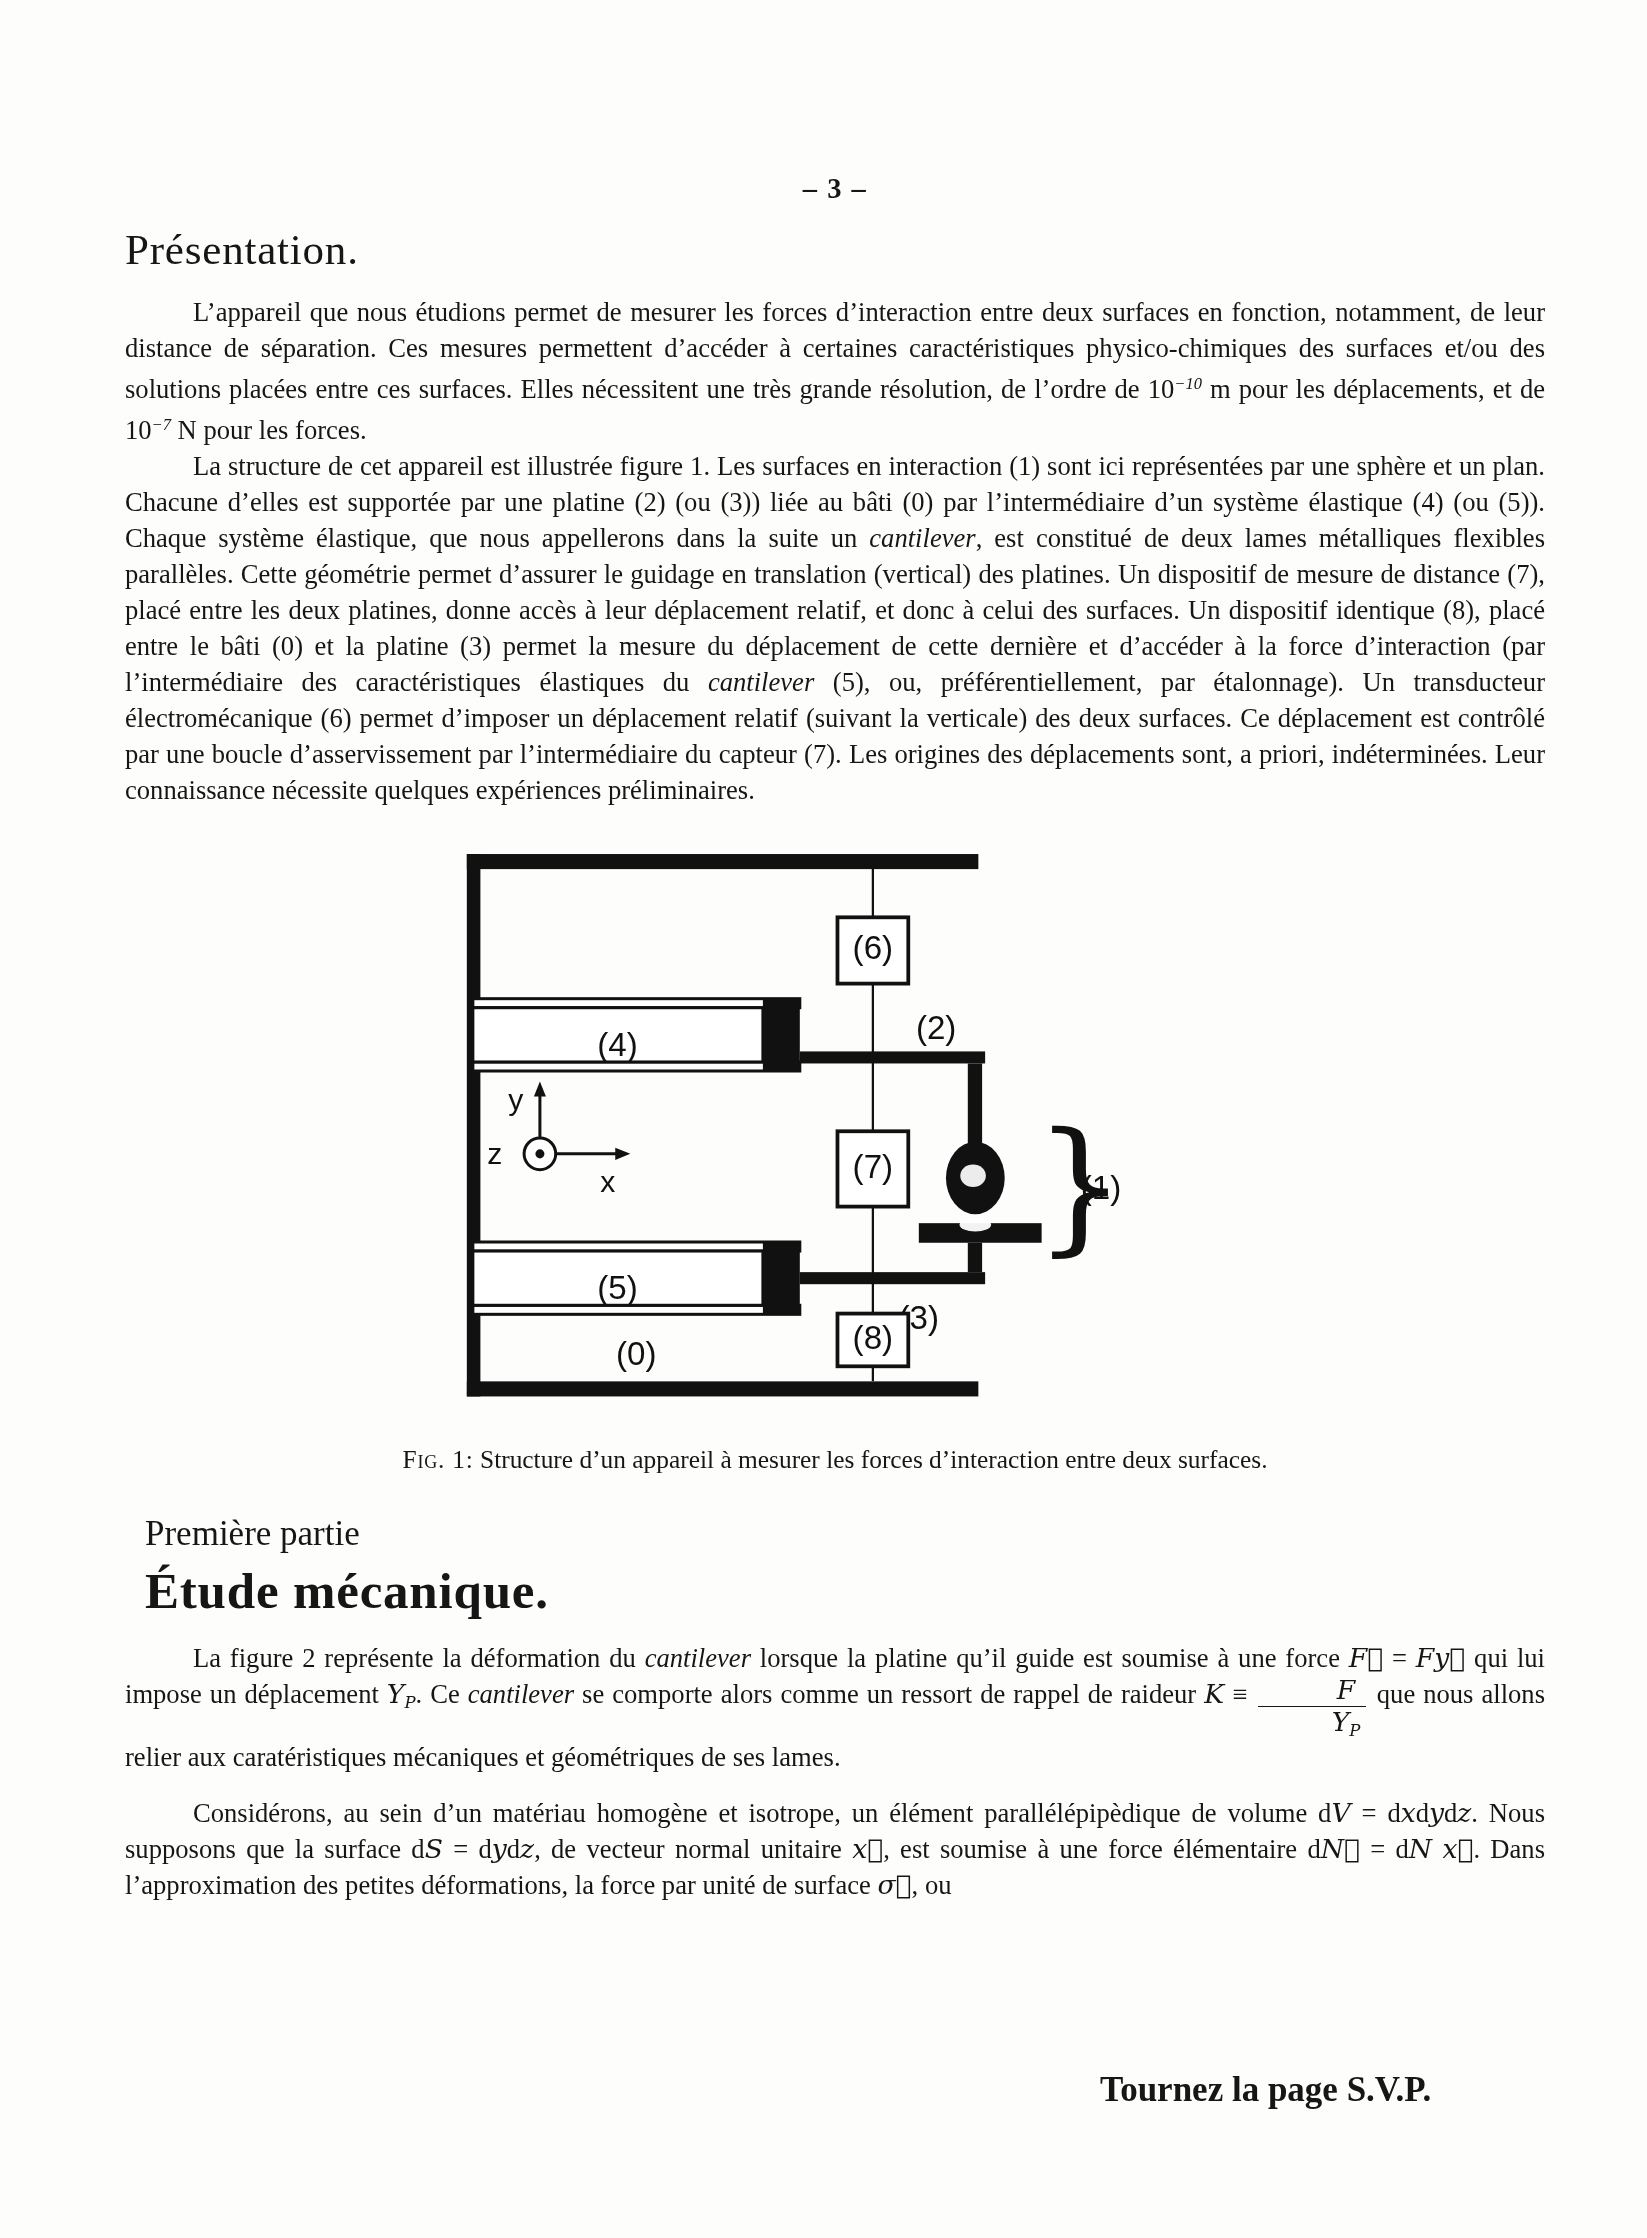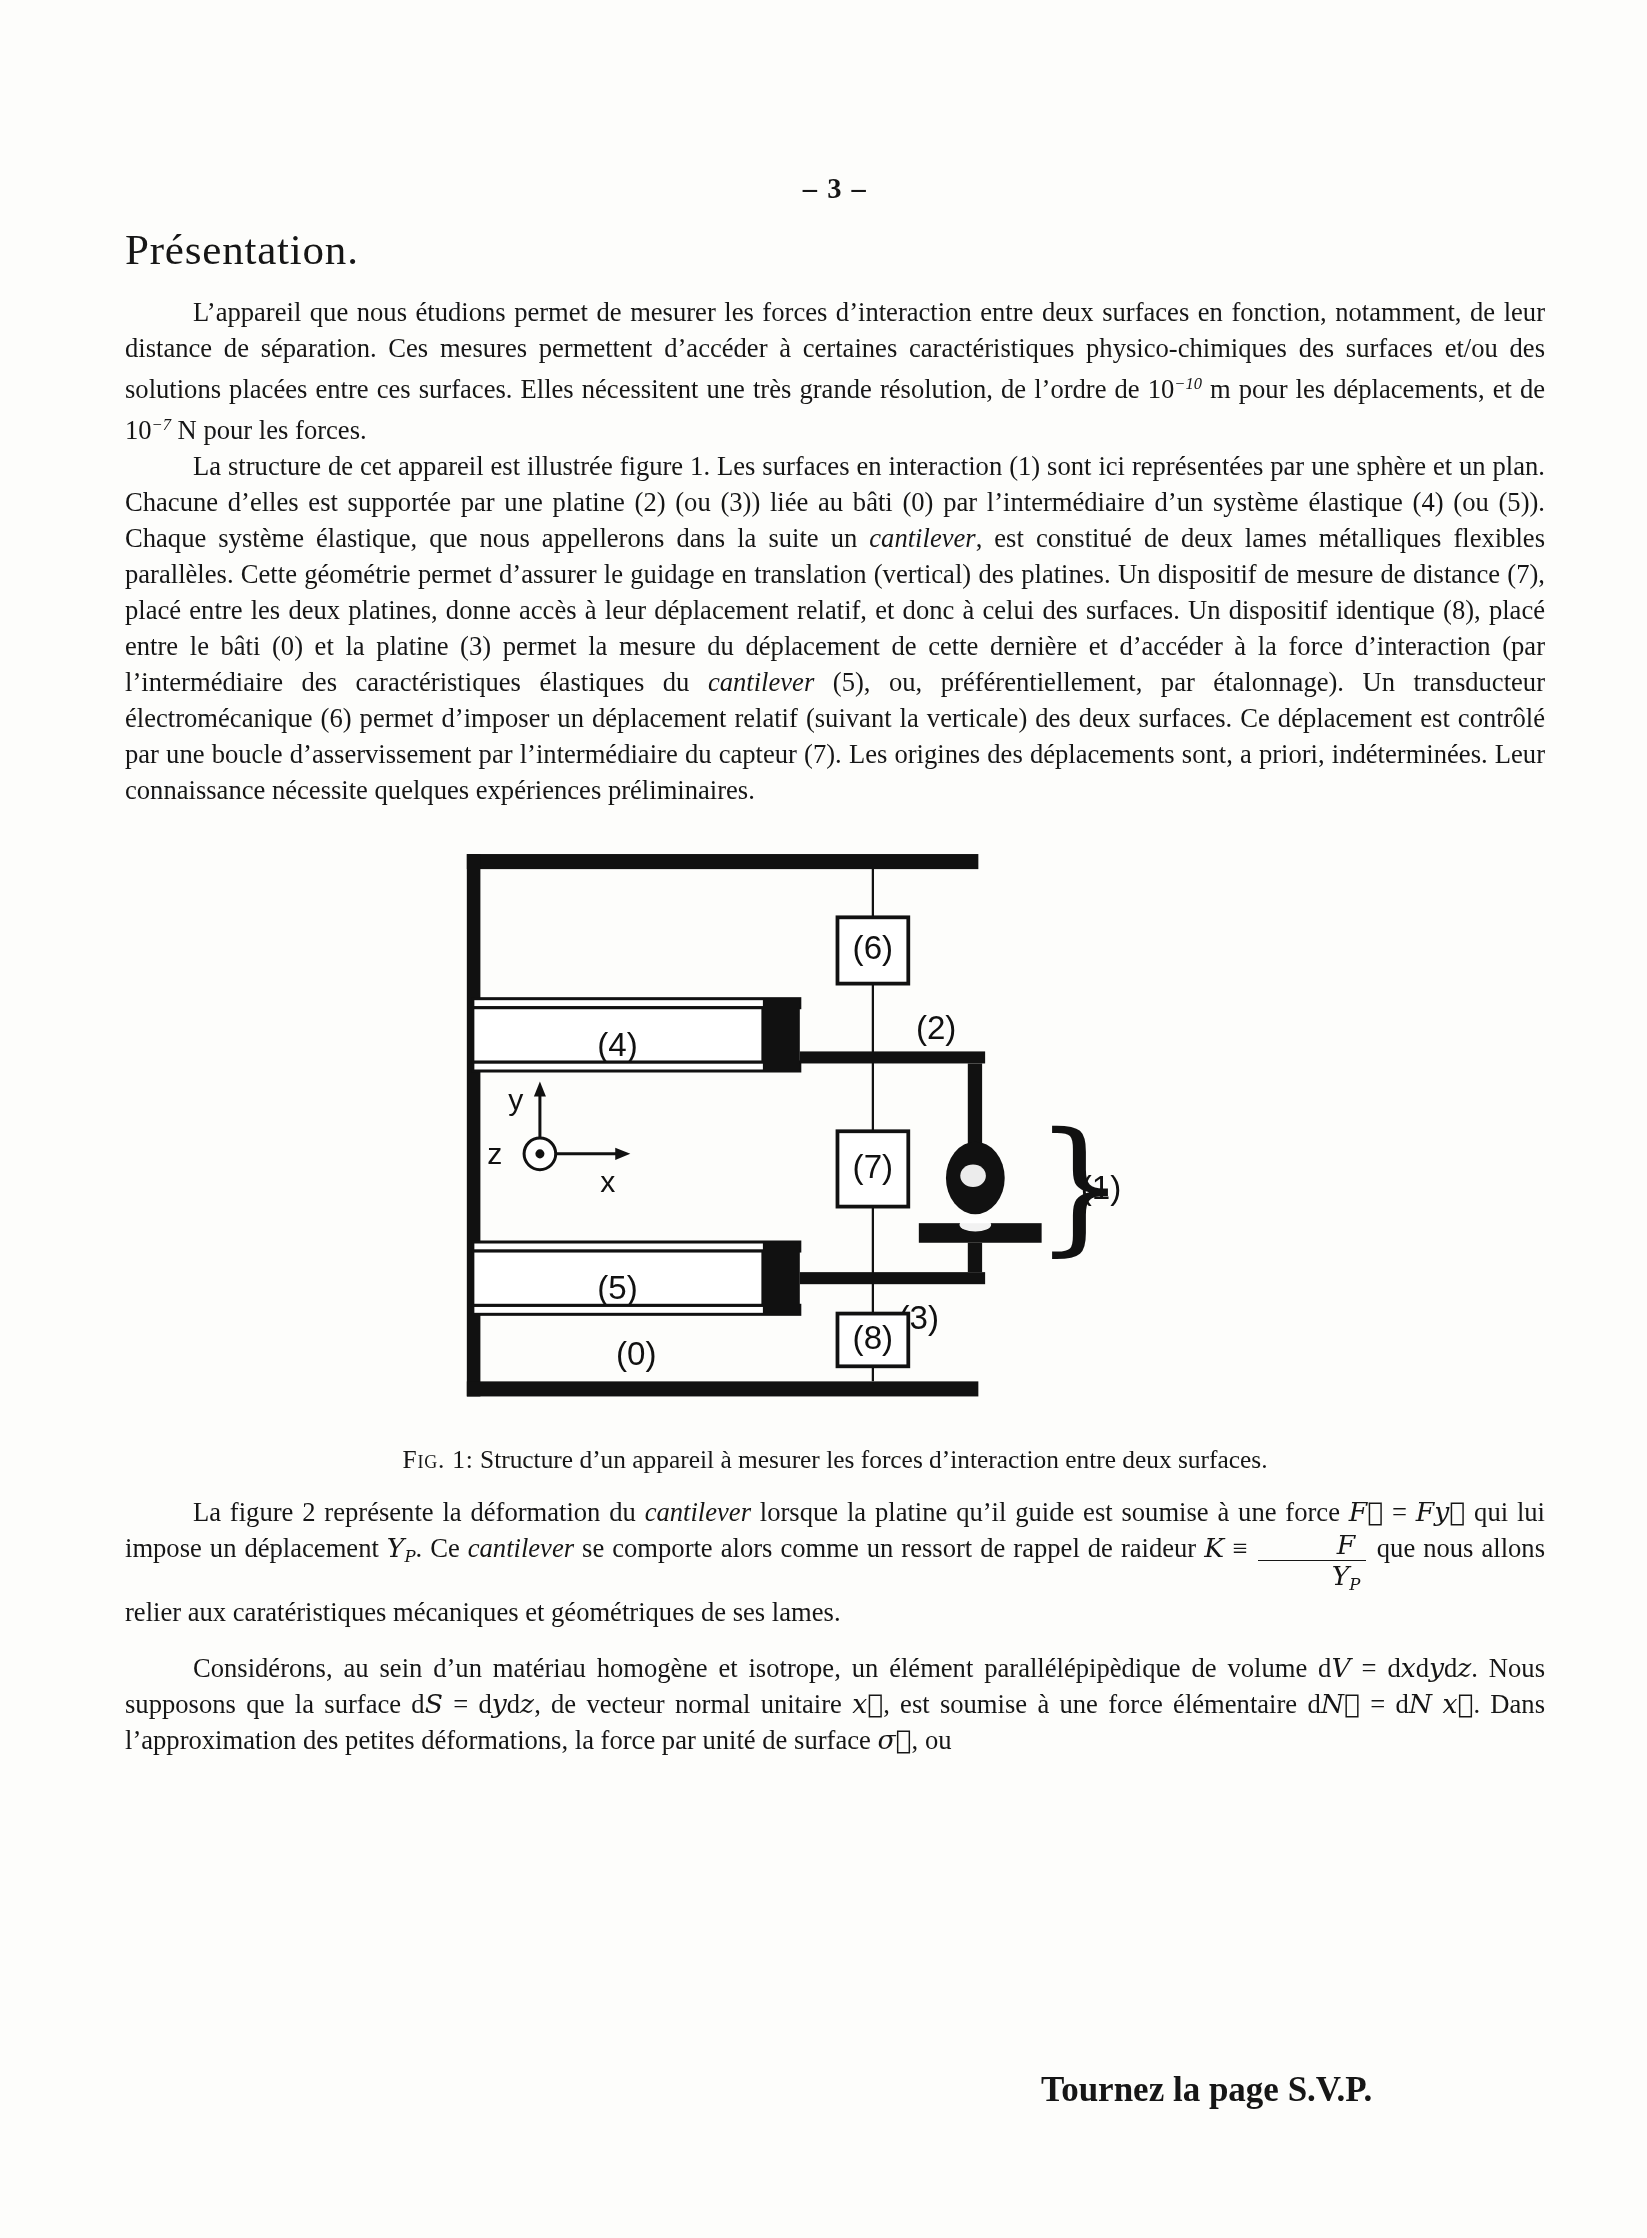--- a/index.html
+++ b/index.html
@@ -56,21 +56,21 @@
   .part-block{margin:40px 0 0 20px;}
   .part-kicker{font-size:35px;font-weight:normal;margin:0;}
   .part-title{font-size:51px;font-weight:bold;margin:7.7px 0 0 0;letter-spacing:0.8px;}
   h2.sec{
     margin:40px 0 0 20px;
     font-size:39px;font-weight:bold;
   }
   h2.sec .sec-num{display:inline-block;margin-right:45px;}
   .footer-note{
     position:absolute;
-    left:1041px;top:2070px;
+    left:1100px;top:2070px;
     font-size:35px;font-weight:bold;
   }
   
   .fig-svg{display:block;}
   .fill{fill:#111;}
   .wbox{fill:#fff;stroke:#111;stroke-width:5;}
   .rail{fill:#fff;stroke:#111;stroke-width:4;}
   .fbody{fill:#fff;stroke:#111;stroke-width:4;}
   .thinline{stroke:#111;stroke-width:3;}
   .axline{stroke:#111;stroke-width:4;fill:none;}
@@ -159,20 +159,24 @@
         <text class="faxis" x="212" y="470" text-anchor="middle">x</text>
         <text class="faxis" x="62" y="434" text-anchor="middle">z</text>
       </g>
     </svg>
   </div>
 
   <div class="figure-caption">
     <span class="cap-label">Fig. 1:</span><span> Structure d’un appareil à mesurer les forces d’interaction entre deux surfaces.</span>
   </div>
 
+  <div class="part-block">
+    <p class="part-kicker">Première partie</p>
+    <p class="part-title">Étude mécanique.</p>
+  </div>
 
   <p class="para"><span>La figure 2 représente la déformation du </span><span class="it">cantilever</span><span> lorsque la platine qu’il guide est soumise à une force </span><span class="mv">F⃗</span><span> = </span><span class="mv">F</span><span class="mv">y⃗</span><span> qui lui impose un déplacement </span><span class="mv">Y</span><span class="mv sub">P</span><span>. Ce </span><span class="it">cantilever</span><span> se comporte alors comme un ressort de rappel de raideur </span><span class="mv">K</span><span> ≡ </span><span class="frac"><span class="num"><span class="mv">F</span></span><span class="den"><span class="mv">Y</span><span class="mv sub">P</span></span></span><span> que nous allons relier aux caratéristiques mécaniques et géométriques de ses lames.</span></p>
 
 
   <p class="para"><span>Considérons, au sein d’un matériau homogène et isotrope, un élément parallélépipèdique de volume d</span><span class="mv">V</span><span> = d</span><span class="mv">x</span><span>d</span><span class="mv">y</span><span>d</span><span class="mv">z</span><span>. Nous supposons que la surface d</span><span class="mv">S</span><span> = d</span><span class="mv">y</span><span>d</span><span class="mv">z</span><span>, de vecteur normal unitaire </span><span class="mv">x⃗</span><span>, est soumise à une force élémentaire d</span><span class="mv">N⃗</span><span> = d</span><span class="mv">N</span><span> </span><span class="mv">x⃗</span><span>. Dans l’approximation des petites déformations, la force par unité de surface </span><span class="mv">σ⃗</span><span>, ou</span></p>
 
   <div class="footer-note">Tournez la page S.V.P.</div>
 
 </div>
 

